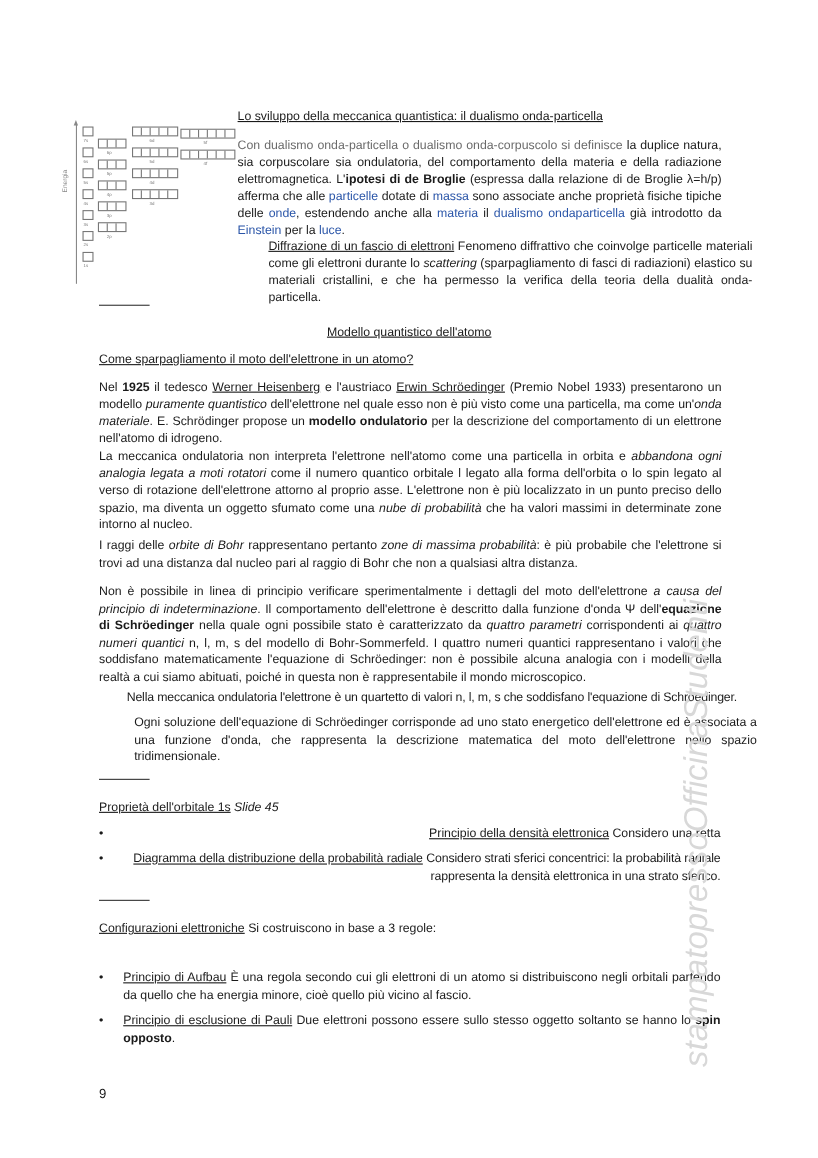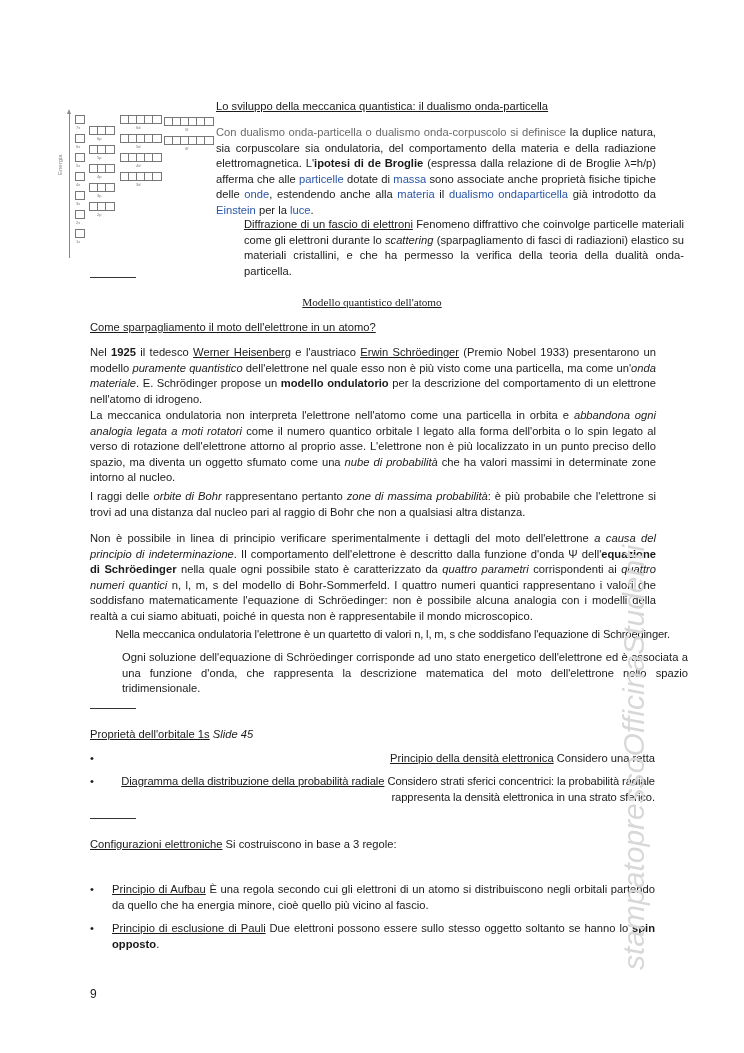--- a/index.html
+++ b/index.html
@@ -76,21 +76,21 @@
 </div>
 
 <div class="abs" style="left:216px;top:99px;">
   <u>Lo sviluppo della meccanica quantistica: il dualismo onda-particella</u>
 </div>
 <p class="abs just" style="left:216px;top:125px;width:440px;"><span class="grey">Con dualismo onda-particella o dualismo onda-corpuscolo si definisce</span><span> la duplice natura, sia corpuscolare sia ondulatoria, del comportamento della materia e della radiazione elettromagnetica. L'</span><b>ipotesi di de Broglie</b><span> (espressa dalla relazione di de Broglie λ=h/p) afferma che alle </span><span class="blue">particelle</span><span> dotate di </span><span class="blue">massa</span><span> sono associate anche proprietà fisiche tipiche delle </span><span class="blue">onde</span><span>, estendendo anche alla </span><span class="blue">materia</span><span> il </span><span class="blue">dualismo ondaparticella</span><span> già introdotto da </span><span class="blue">Einstein</span><span> per la </span><span class="blue">luce</span><span>.</span></p>
 <p class="abs just" style="left:200px;top:217px;width:440px;margin-left:44px;"><u>Diffrazione di un fascio di elettroni</u><span> Fenomeno diffrattivo che coinvolge particelle materiali come gli elettroni durante lo </span><i>scattering</i><span> (sparpagliamento di fasci di radiazioni) elastico su materiali cristallini, e che ha permesso la verifica della teoria della dualità onda-particella.</span></p>
 
 <div class="sep" style="top:277px;"></div>
 
-<div class="abs" style="left:0;top:295px;width:744px;text-align:center;font-family:Liberation Serif, serif;"><u>Modello quantistico dell'atomo</u></div>
+<div class="abs" style="left:0;top:295px;width:744px;text-align:center;"><u>Modello quantistico dell'atomo</u></div>
 <div class="abs" style="left:90px;top:320px;"><u>Come sparpagliamento il moto dell'elettrone in un atomo?</u></div>
 
 <p class="abs just" style="left:90px;top:345px;width:566px;"><span>Nel </span><b>1925</b><span> il tedesco </span><u>Werner Heisenberg</u><span> e l'austriaco </span><u>Erwin Schröedinger</u><span> (Premio Nobel 1933) presentarono un modello </span><i>puramente quantistico</i><span> dell'elettrone nel quale esso non è più visto come una particella, ma come un'</span><i>onda materiale</i><span>. E. Schrödinger propose un </span><b>modello ondulatorio</b><span> per la descrizione del comportamento di un elettrone nell'atomo di idrogeno.</span></p>
 
 <p class="abs just" style="left:90px;top:408px;width:566px;"><span>La meccanica ondulatoria non interpreta l'elettrone nell'atomo come una particella in orbita e </span><i>abbandona ogni analogia legata a moti rotatori</i><span> come il numero quantico orbitale l legato alla forma dell'orbita o lo spin legato al verso di rotazione dell'elettrone attorno al proprio asse. L'elettrone non è più localizzato in un punto preciso dello spazio, ma diventa un oggetto sfumato come una </span><i>nube di probabilità</i><span> che ha valori massimi in determinate zone intorno al nucleo.</span></p>
 
 <p class="abs just" style="left:90px;top:489px;width:566px;"><span>I raggi delle </span><i>orbite di Bohr</i><span> rappresentano pertanto </span><i>zone di massima probabilità</i><span>: è più probabile che l'elettrone si trovi ad una distanza dal nucleo pari al raggio di Bohr che non a qualsiasi altra distanza.</span></p>
 
 <p class="abs just" style="left:90px;top:531px;width:566px;"><span>Non è possibile in linea di principio verificare sperimentalmente i dettagli del moto dell'elettrone </span><i>a causa del principio di indeterminazione</i><span>. Il comportamento dell'elettrone è descritto dalla funzione d'onda Ψ dell'</span><b>equazione di Schröedinger</b><span> nella quale ogni possibile stato è caratterizzato da </span><i>quattro parametri</i><span> corrispondenti ai </span><i>quattro numeri quantici</i><span> n, l, m, s del modello di Bohr-Sommerfeld. I quattro numeri quantici rappresentano i valori che soddisfano matematicamente l'equazione di Schröedinger: non è possibile alcuna analogia con i modelli della realtà a cui siamo abituati, poiché in questa non è rappresentabile il mondo microscopico.</span></p>
 

